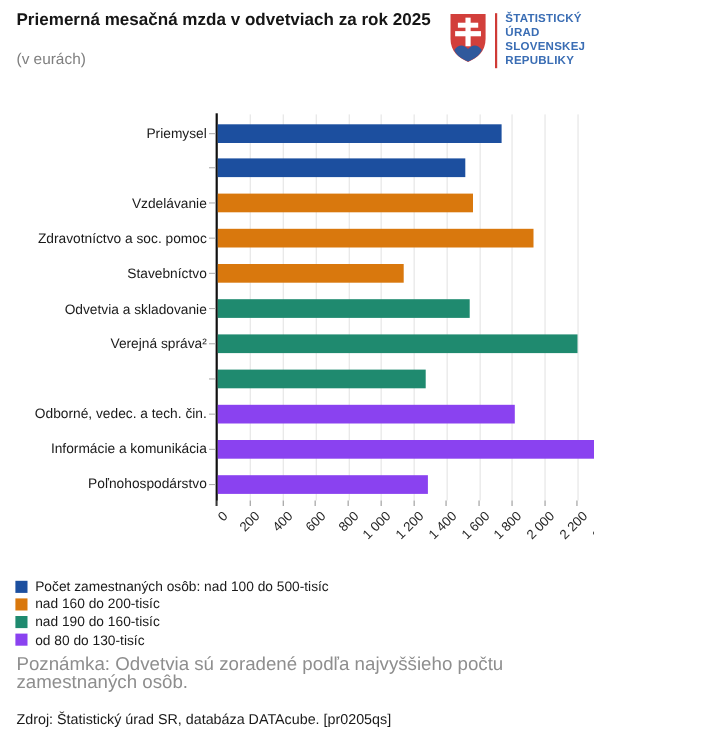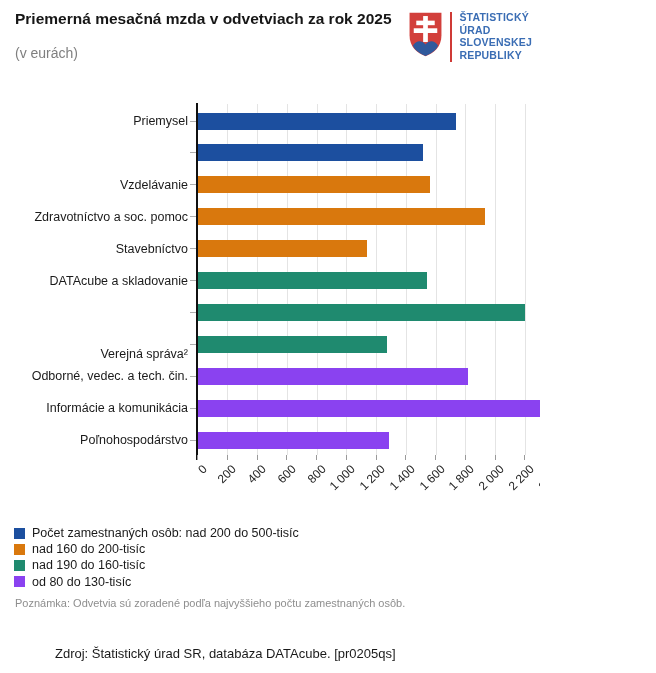--- a/index.html
+++ b/index.html
@@ -16,22 +16,22 @@
   .xlabel{position:absolute;font-size:12px;color:#262626;white-space:nowrap;
           transform:rotate(-45deg) translateX(-100%);transform-origin:0 0;}
   .cat-label{position:absolute;left:0;width:188px;text-align:right;font-size:12.5px;
              color:#1a1a1a;line-height:18px;white-space:nowrap;}
   .cat-tick{position:absolute;left:190px;width:6px;height:1px;background:#aeaeae;}
   .bar{position:absolute;left:197.5px;height:17px;}
   .legend{position:absolute;left:14px;top:525px;}
   .legend-row{display:flex;align-items:center;height:16.2px;}
   .swatch{width:11px;height:11px;margin-right:7px;flex:0 0 auto;}
   .legend-label{font-size:12.5px;color:#1a1a1a;white-space:nowrap;}
-  .notes{position:absolute;left:15px;top:596px;font-size:11px;color:#8e8e8e;line-height:15.5px;}
-  .source{position:absolute;left:15px;top:646px;font-size:13px;color:#1a1a1a;margin-left:40px;}
+  .notes{position:absolute;left:15px;top:596px;font-size:17px;color:#8e8e8e;line-height:15.5px;}
+  .source{position:absolute;left:15px;top:646px;font-size:13px;color:#1a1a1a;}
 </style>
 </head>
 <body>
 
 <div class="page" id="figure">
 
   <div class="title">Priemerná mesačná mzda v odvetviach za rok 2025</div>
   <div class="subtitle">(v eurách)</div>
 
   <div class="logo">
@@ -51,21 +51,21 @@
       <div>SLOVENSKEJ</div>
       <div>REPUBLIKY</div>
     </span>
   </div>
 
   <div class="axis-y"></div>
 
   <div class="legend">
       <div class="legend-row">
         <span class="swatch" style="background: rgb(28, 79, 159);"></span>
-        <span class="legend-label">Počet zamestnaných osôb: nad 200 do 500-tisíc</span>
+        <span class="legend-label">Počet zamestnaných osôb: nad 100 do 500-tisíc</span>
       </div>
       <div class="legend-row">
         <span class="swatch" style="background: rgb(217, 120, 13);"></span>
         <span class="legend-label">nad 160 do 200-tisíc</span>
       </div>
       <div class="legend-row">
         <span class="swatch" style="background: rgb(31, 138, 111);"></span>
         <span class="legend-label">nad 190 do 160-tisíc</span>
       </div>
       <div class="legend-row">
@@ -133,24 +133,24 @@
     <div class="bar" style="top: 144.4px; width: 225.482px; background: rgb(28, 79, 159);"></div>
     <div class="cat-label" style="top: 175.8px;">Vzdelávanie</div>
     <div class="cat-tick" style="top: 184.3px;"></div>
     <div class="bar" style="top: 176.3px; width: 232.18px; background: rgb(217, 120, 13);"></div>
     <div class="cat-label" style="top: 207.7px;">Zdravotníctvo a soc. pomoc</div>
     <div class="cat-tick" style="top: 216.2px;"></div>
     <div class="bar" style="top: 208.2px; width: 287.248px; background: rgb(217, 120, 13);"></div>
     <div class="cat-label" style="top: 239.6px;">Stavebníctvo</div>
     <div class="cat-tick" style="top: 248.1px;"></div>
     <div class="bar" style="top: 240.1px; width: 169.67px; background: rgb(217, 120, 13);"></div>
-    <div class="cat-label" style="top: 271.5px;">DATAcube a skladovanie</div>
+    <div class="cat-label" style="top: 271.5px;">Odvetvia a skladovanie</div>
     <div class="cat-tick" style="top: 280px;"></div>
     <div class="bar" style="top: 272px; width: 229.947px; background: rgb(31, 138, 111);"></div>
-    <div class="cat-label" style="top: 303.4px; margin-top: 42px;">Verejná správa²</div>
+    <div class="cat-label" style="top: 303.4px;">Verejná správa²</div>
     <div class="cat-tick" style="top: 311.9px;"></div>
     <div class="bar" style="top: 303.9px; width: 327.433px; background: rgb(31, 138, 111);"></div>
     <div class="cat-tick" style="top: 343.8px;"></div>
     <div class="bar" style="top: 335.8px; width: 189.018px; background: rgb(31, 138, 111);"></div>
     <div class="cat-label" style="top: 367.2px;">Odborné, vedec. a tech. čin.</div>
     <div class="cat-tick" style="top: 375.7px;"></div>
     <div class="bar" style="top: 367.7px; width: 270.877px; background: rgb(138, 66, 240);"></div>
     <div class="cat-label" style="top: 399.1px;">Informácie a komunikácia</div>
     <div class="cat-tick" style="top: 407.6px;"></div>
     <div class="bar" style="top: 399.6px; width: 398.129px; background: rgb(138, 66, 240);"></div>

